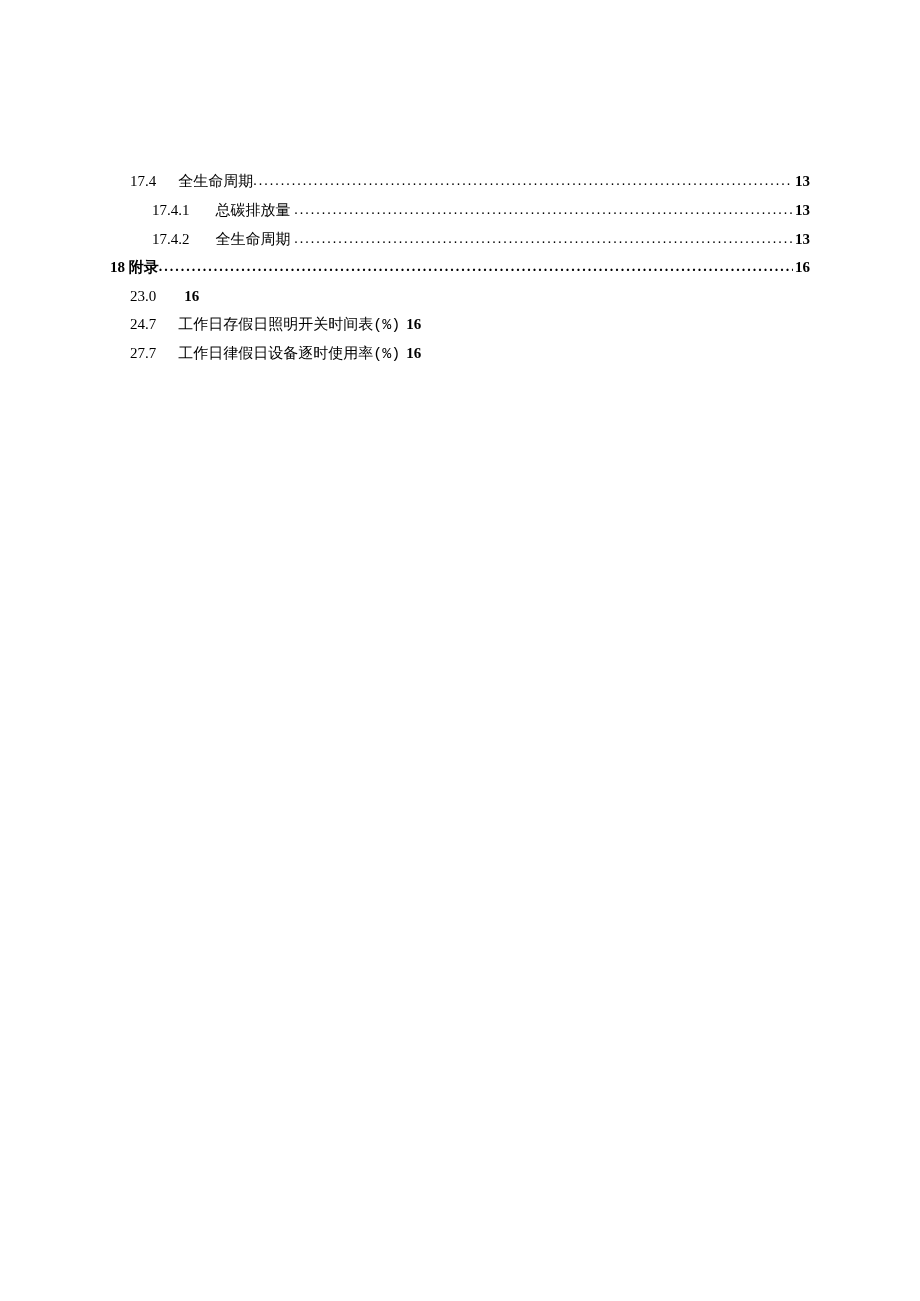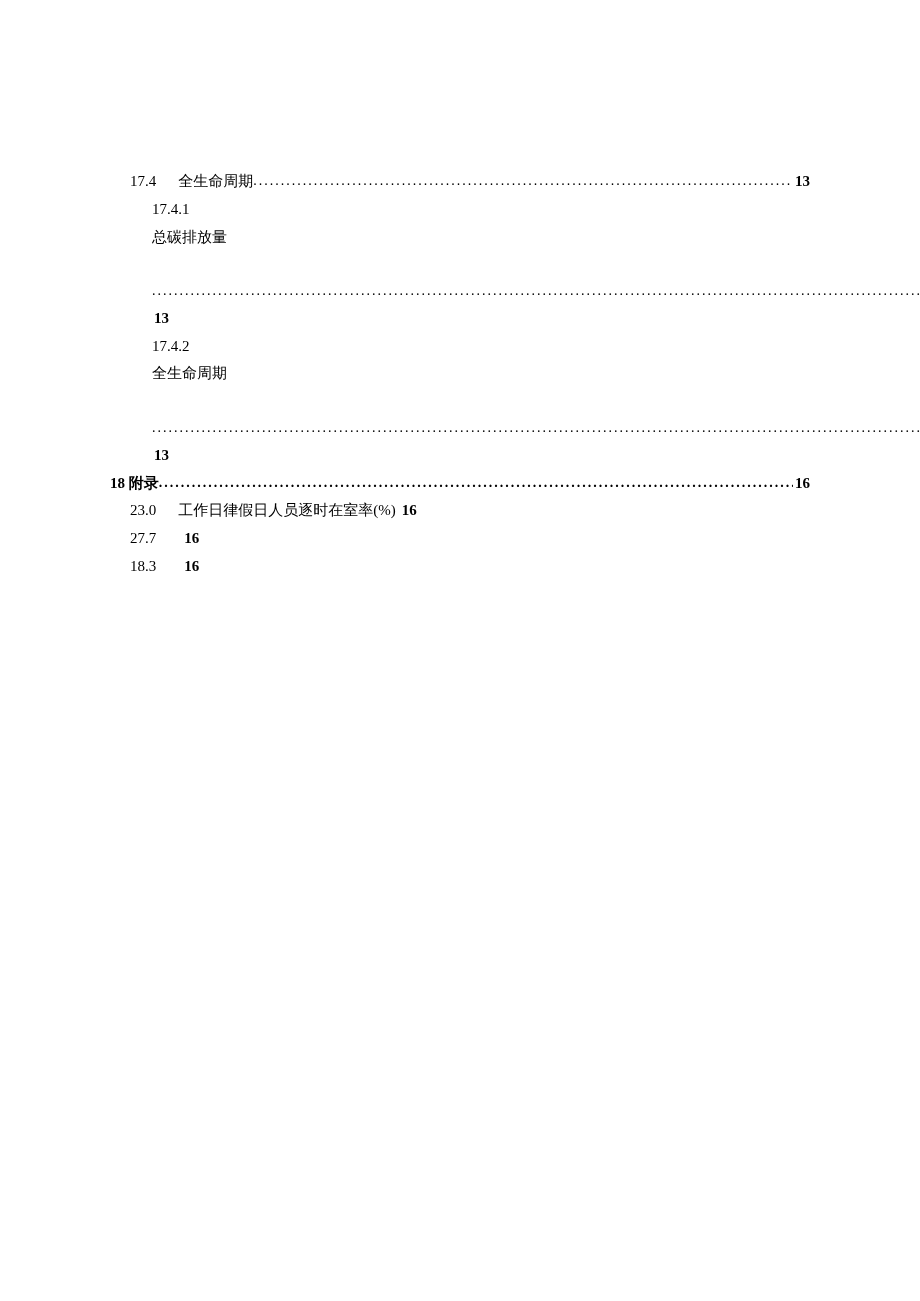--- a/index.html
+++ b/index.html
@@ -22,41 +22,41 @@
       display: flex;
       align-items: baseline;
       line-height: 1.85;
       white-space: nowrap;
     }
     .toc-num {
       flex-shrink: 0;
     }
     .toc-title {
       flex-shrink: 0;
+      font-family: Liberation Mono, monospace;
     }
     .toc-leader {
       flex: 1;
       overflow: hidden;
       letter-spacing: 2px;
       font-size: 14px;
       position: relative;
       top: -1px;
     }
     .toc-page {
       flex-shrink: 0;
       padding-left: 2px;
       font-weight: bold;
     }
     .indent-17-4 {
       padding-left: 20px;
       justify-content: space-between;
     }
     .indent-17-4-x {
       padding-left: 42px;
-      flex-direction: column;
     }
     .indent-18 {
       padding-left: 0;
     }
     .indent-18-x {
       padding-left: 20px;
     }
     .bold {
       font-weight: bold;
     }
@@ -105,27 +105,28 @@
   <span class="toc-num">18</span>
   <span>&nbsp;</span>
   <span class="toc-title">附录</span>
   <span class="toc-leader">...................................................................................................................................................</span>
   <span class="toc-page">16</span>
 </div>
 
 <div class="toc-row indent-18-x">
   <span class="toc-num">23.0</span>
   <span class="gap-wide"></span>
-  <span class="toc-title">工作日律假日人员逐时在室率(%)</span>
+  <span class="toc-page inline-page">16</span>
+</div>
+
+<div class="toc-row indent-18-x">
+  <span class="toc-num">24.7</span>
+  <span class="gap-wide"></span>
+  <span class="toc-title">工作日存假日照明开关时间表(%)</span>
   <span class="toc-page inline-page">16</span>
 </div>
 
 <div class="toc-row indent-18-x">
   <span class="toc-num">27.7</span>
   <span class="gap-wide"></span>
-  <span class="toc-page inline-page">16</span>
-</div>
-
-<div class="toc-row indent-18-x">
-  <span class="toc-num">18.3</span>
-  <span class="gap-wide"></span>
+  <span class="toc-title">工作日律假日设备逐时使用率(%)</span>
   <span class="toc-page inline-page">16</span>
 </div>
 
 </body></html>

